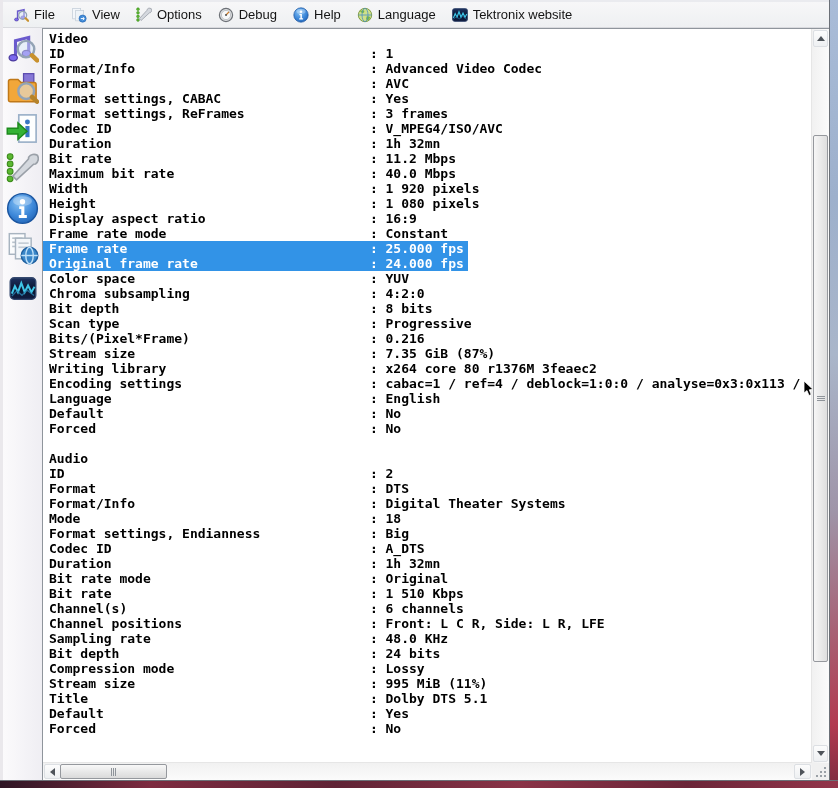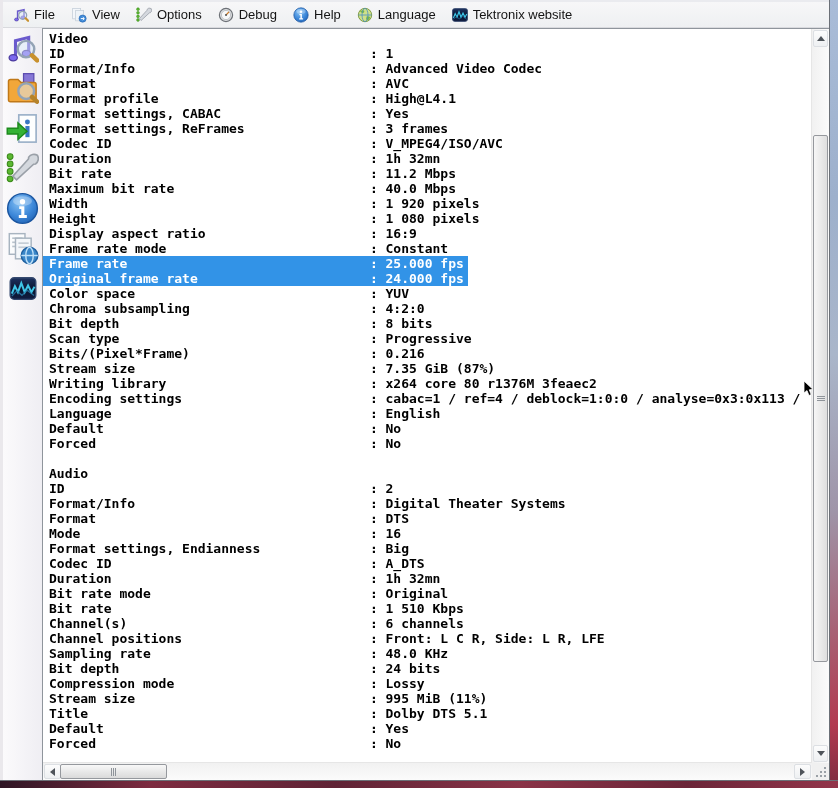--- a/index.html
+++ b/index.html
@@ -261,21 +261,20 @@
           </svg></span>
       </div>
     </div>
 
   <div class="panel">
     <div class="text-view">
         <div class="row"><span class="row-text">Video</span></div>
         <div class="row"><span class="row-text">ID                                       : 1</span></div>
         <div class="row"><span class="row-text">Format/Info                              : Advanced Video Codec</span></div>
         <div class="row"><span class="row-text">Format                                   : AVC</span></div>
-        <div class="row"><span class="row-text">Format profile                           : High@L4.1</span></div>
         <div class="row"><span class="row-text">Format settings, CABAC                   : Yes</span></div>
         <div class="row"><span class="row-text">Format settings, ReFrames                : 3 frames</span></div>
         <div class="row"><span class="row-text">Codec ID                                 : V_MPEG4/ISO/AVC</span></div>
         <div class="row"><span class="row-text">Duration                                 : 1h 32mn</span></div>
         <div class="row"><span class="row-text">Bit rate                                 : 11.2 Mbps</span></div>
         <div class="row"><span class="row-text">Maximum bit rate                         : 40.0 Mbps</span></div>
         <div class="row"><span class="row-text">Width                                    : 1 920 pixels</span></div>
         <div class="row"><span class="row-text">Height                                   : 1 080 pixels</span></div>
         <div class="row"><span class="row-text">Display aspect ratio                     : 16:9</span></div>
         <div class="row"><span class="row-text">Frame rate mode                          : Constant</span></div>
@@ -288,23 +287,23 @@
         <div class="row"><span class="row-text">Bits/(Pixel*Frame)                       : 0.216</span></div>
         <div class="row"><span class="row-text">Stream size                              : 7.35 GiB (87%)</span></div>
         <div class="row"><span class="row-text">Writing library                          : x264 core 80 r1376M 3feaec2</span></div>
         <div class="row"><span class="row-text">Encoding settings                        : cabac=1 / ref=4 / deblock=1:0:0 / analyse=0x3:0x113 / </span></div>
         <div class="row"><span class="row-text">Language                                 : English</span></div>
         <div class="row"><span class="row-text">Default                                  : No</span></div>
         <div class="row"><span class="row-text">Forced                                   : No</span></div>
         <div class="row"><span class="row-text"></span></div>
         <div class="row"><span class="row-text">Audio</span></div>
         <div class="row"><span class="row-text">ID                                       : 2</span></div>
+        <div class="row"><span class="row-text">Format                                   : DTS</span></div>
         <div class="row"><span class="row-text">Format/Info                              : Digital Theater Systems</span></div>
-        <div class="row"><span class="row-text">Format                                   : DTS</span></div>
-        <div class="row"><span class="row-text">Mode                                     : 16</span></div>
+        <div class="row"><span class="row-text">Mode                                     : 18</span></div>
         <div class="row"><span class="row-text">Format settings, Endianness              : Big</span></div>
         <div class="row"><span class="row-text">Codec ID                                 : A_DTS</span></div>
         <div class="row"><span class="row-text">Duration                                 : 1h 32mn</span></div>
         <div class="row"><span class="row-text">Bit rate mode                            : Original</span></div>
         <div class="row"><span class="row-text">Bit rate                                 : 1 510 Kbps</span></div>
         <div class="row"><span class="row-text">Channel(s)                               : 6 channels</span></div>
         <div class="row"><span class="row-text">Channel positions                        : Front: L C R, Side: L R, LFE</span></div>
         <div class="row"><span class="row-text">Sampling rate                            : 48.0 KHz</span></div>
         <div class="row"><span class="row-text">Bit depth                                : 24 bits</span></div>
         <div class="row"><span class="row-text">Compression mode                         : Lossy</span></div>

